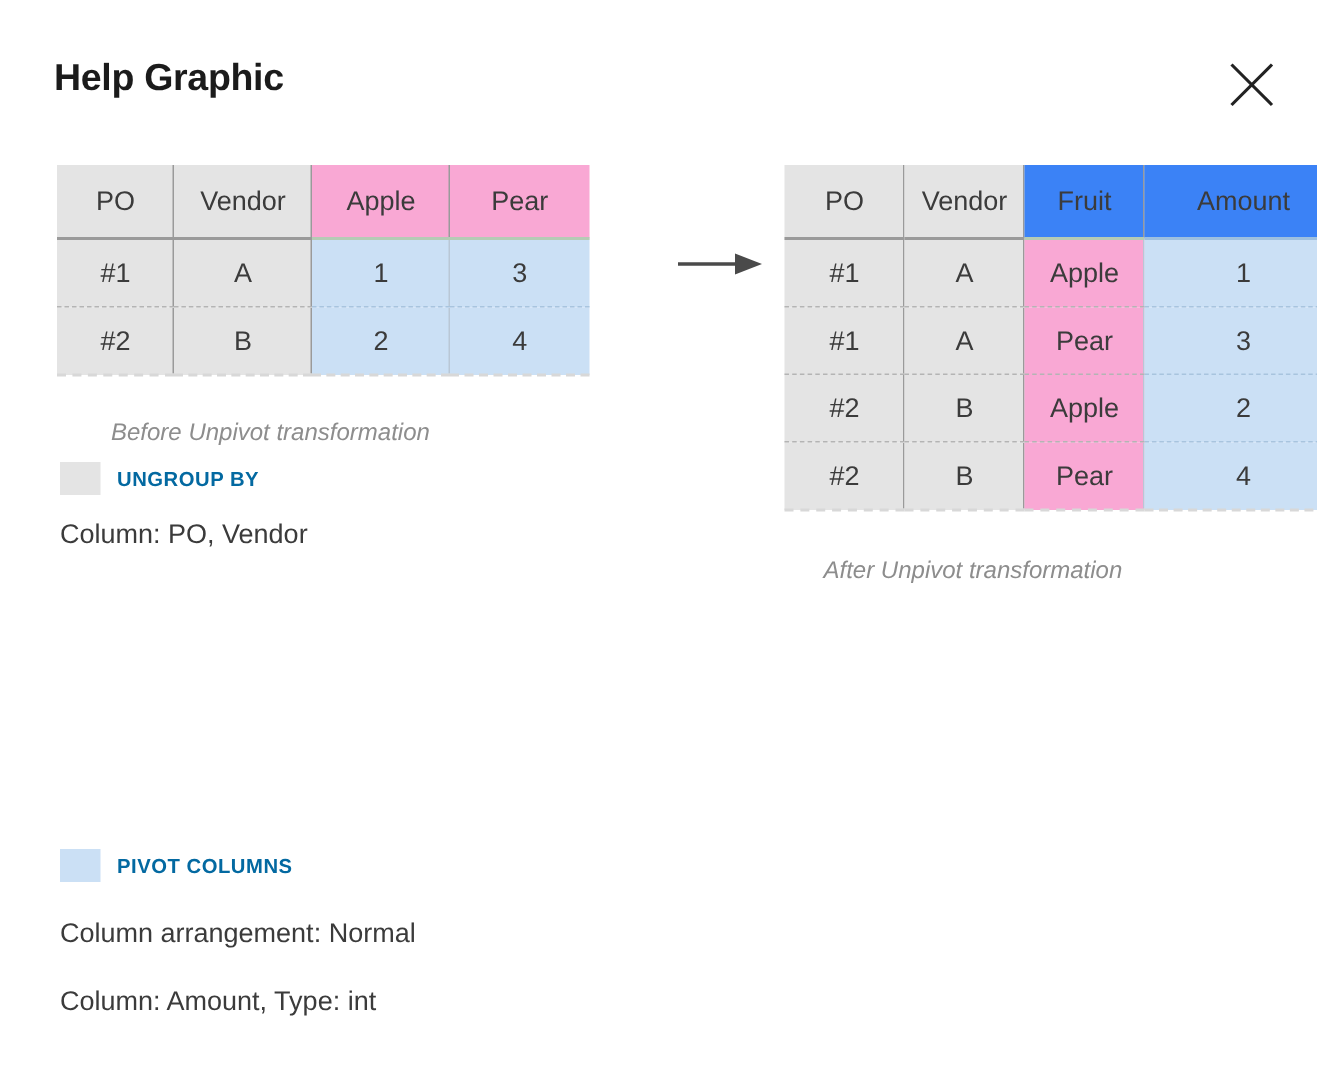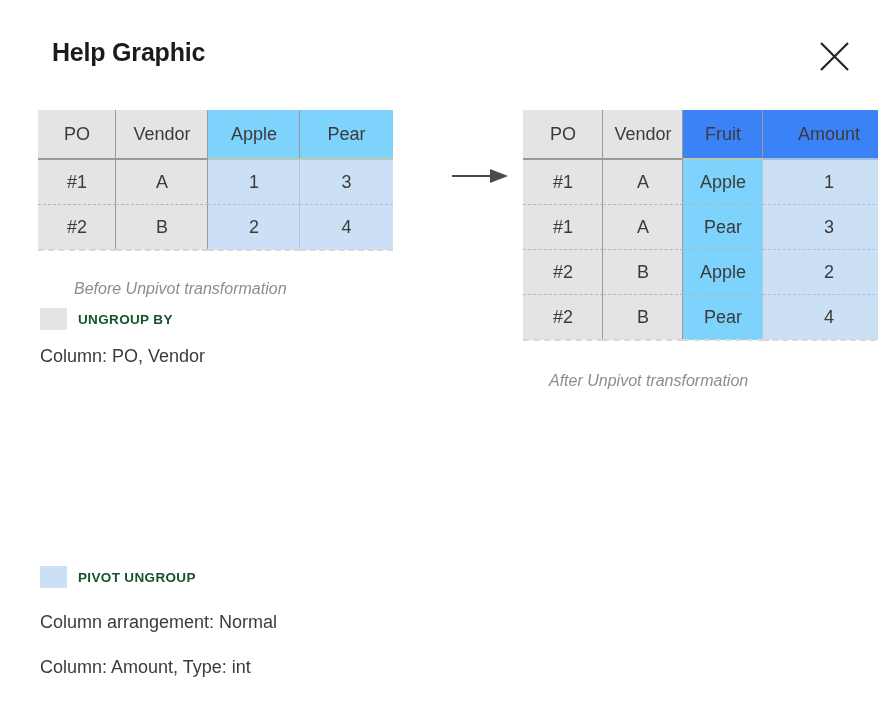--- a/index.html
+++ b/index.html
@@ -5,41 +5,41 @@
   html,body{margin:0;padding:0;}
   body{
     width:878px;height:726px;background:#ffffff;
     font-family:"Liberation Sans", sans-serif;
     color:#333333;overflow:hidden;position:relative;
   }
   #root{position:relative;width:878px;height:726px;}
 
   
   .page-title{
-    position:absolute;left:52px;top:38px;
+    position:absolute;left:36px;top:38px;
     font-size:25px;font-weight:bold;color:#1b1b1b;
     letter-spacing:-0.2px;white-space:nowrap;
   }
   .close-btn{
     position:absolute;left:818px;top:40px;width:33px;height:33px;
     cursor:pointer;
   }
   .close-btn svg{display:block;}
 
   
   .tbl{position:absolute;border-collapse:collapse;table-layout:fixed;}
   .tbl td,.tbl th{
     padding:0;margin:0;text-align:center;vertical-align:middle;
     font-weight:normal;font-size:18px;color:#3b3b3b;
   }
   .tbl th{height:48px;font-size:18px;}
   .tbl td{height:44px;}
 
   .bg-gray{background:#e4e4e4;}
-  .bg-green{background:#7dd3fc;}
+  .bg-green{background:#f9a8d4;}
   .bg-blue{background:#cbe0f5;}
   .bg-white{background:#3b82f6;}
 
   
   .sep-r{box-shadow:inset -1px 0 0 #9a9a9a;}
   .sep-r-lite{box-shadow:inset -1px 0 0 #b9c7d6;}
   
   .hdr-rule{border-bottom:2px solid #9a9a9a;}
   .hdr-rule-green{border-bottom:2px solid #b5cbb5;}
   .hdr-rule-blue{border-bottom:2px solid #9dc0e0;}
@@ -56,21 +56,21 @@
     position:absolute;font-style:italic;font-size:16px;
     color:#8d8d8d;white-space:nowrap;margin-top:31px;
   }
 
   
   .legend-sec{position:absolute;left:40px;}
   .legend-head{display:flex;align-items:center;height:22px;}
   .swatch{width:27px;height:22px;display:block;flex:0 0 auto;}
   .legend-title{
     margin-left:11px;font-size:13.5px;font-weight:bold;
-    color:#14532d;letter-spacing:0.35px;white-space:nowrap;
+    color:#0369a1;letter-spacing:0.35px;white-space:nowrap;
   }
   .legend-line{
     font-size:18px;color:#3b3b3b;white-space:nowrap;
     margin-top:16px;
   }
 </style>
 </head>
 <body>
 
 <div id="root">
@@ -174,19 +174,19 @@
       <span class="swatch" style="background:#e4e4e4;"></span>
       <span class="legend-title">UNGROUP BY</span>
     </div>
     <div class="legend-line">Column: PO, Vendor</div>
   </div>
 
 
   <div class="legend-sec" style="top:566px;">
     <div class="legend-head">
       <span class="swatch" style="background:#cbe0f5;"></span>
-      <span class="legend-title">PIVOT UNGROUP</span>
+      <span class="legend-title">PIVOT COLUMNS</span>
     </div>
     <div class="legend-line" style="margin-top:24px;">Column arrangement: Normal</div>
     <div class="legend-line" style="margin-top:24px;">Column: Amount, Type: int</div>
   </div>
 
 </div>
 
 </body></html>

